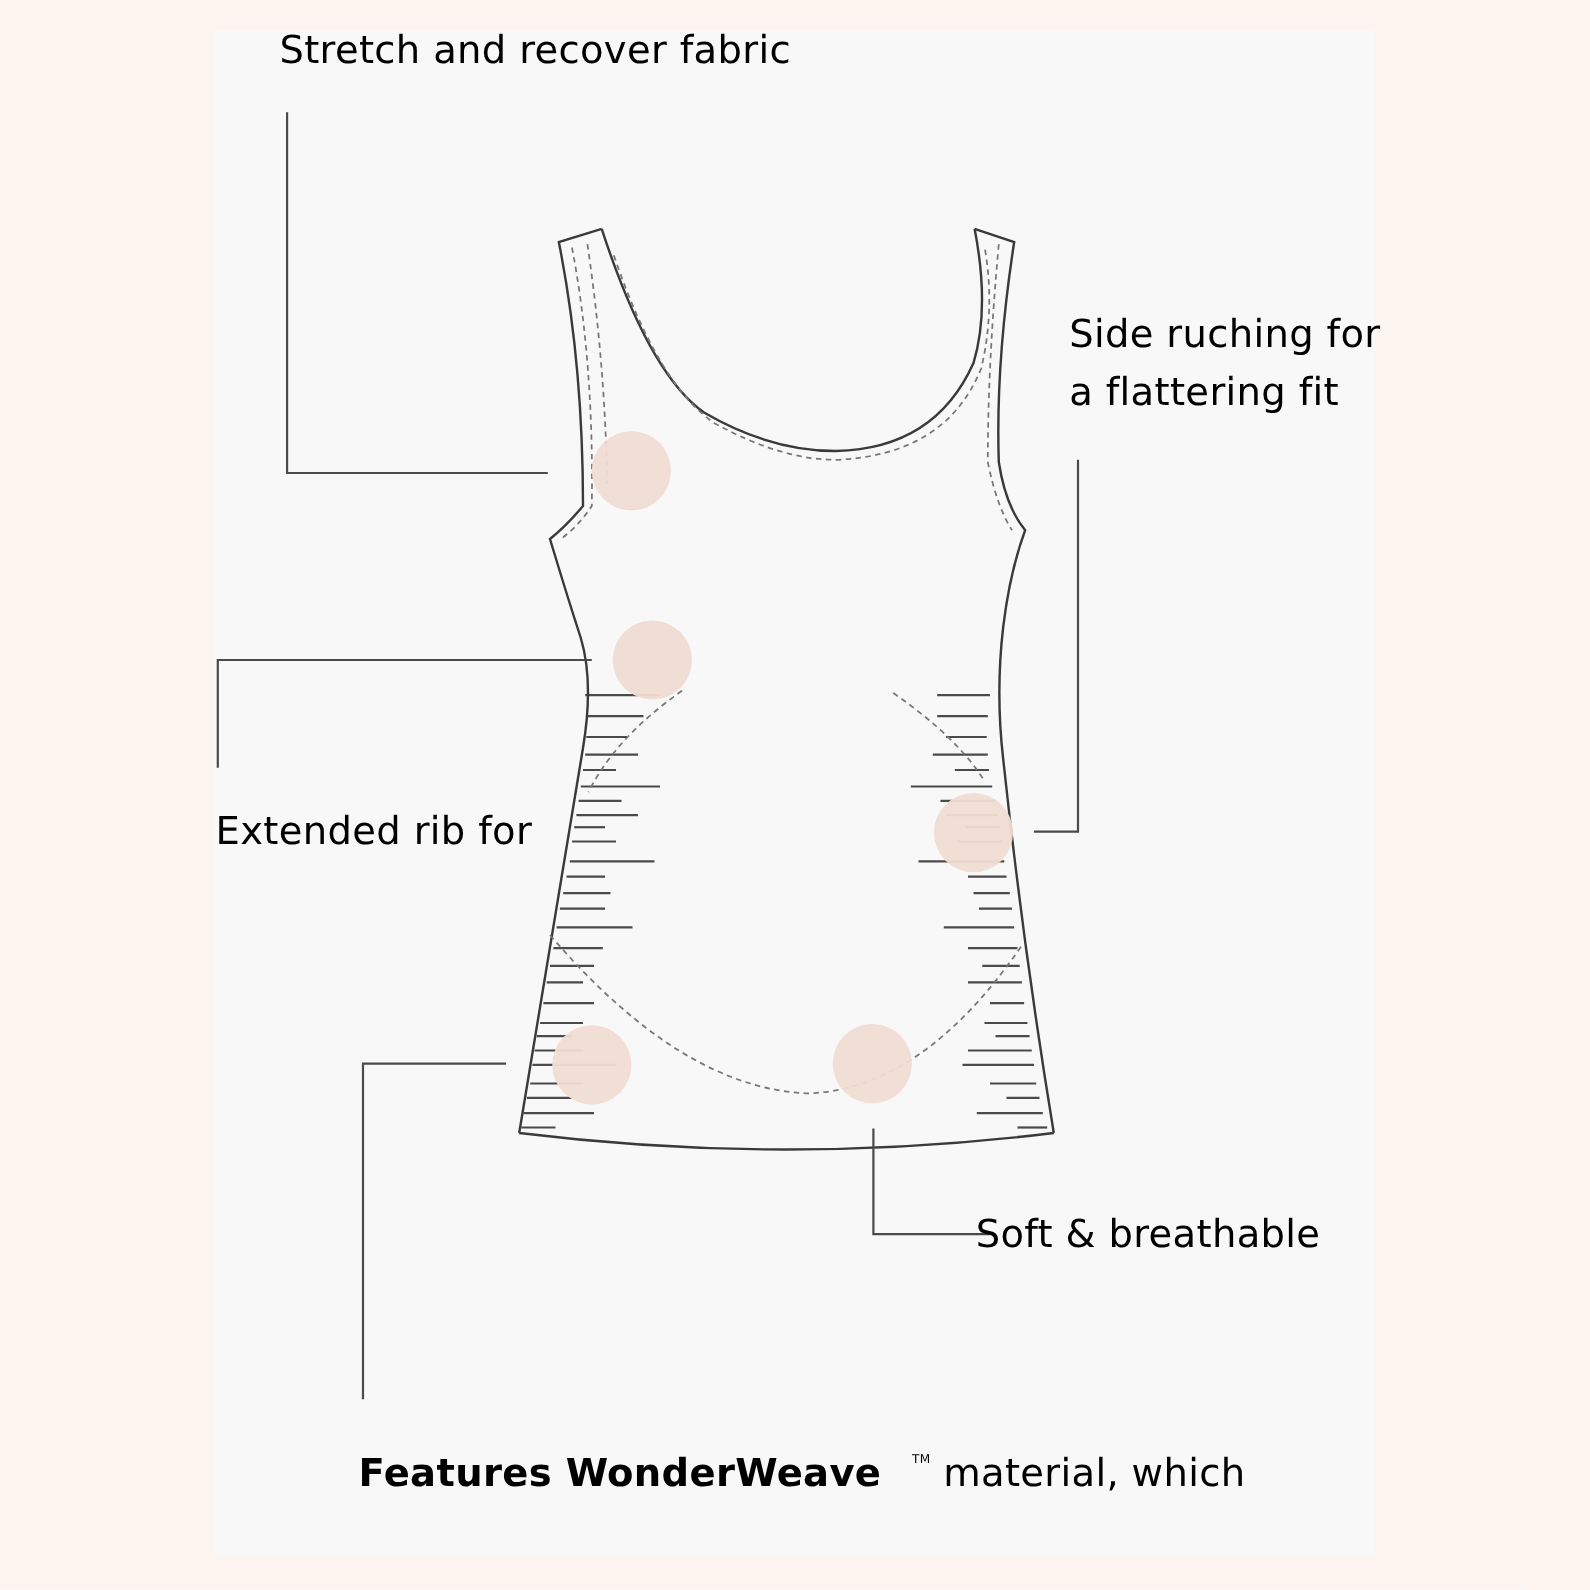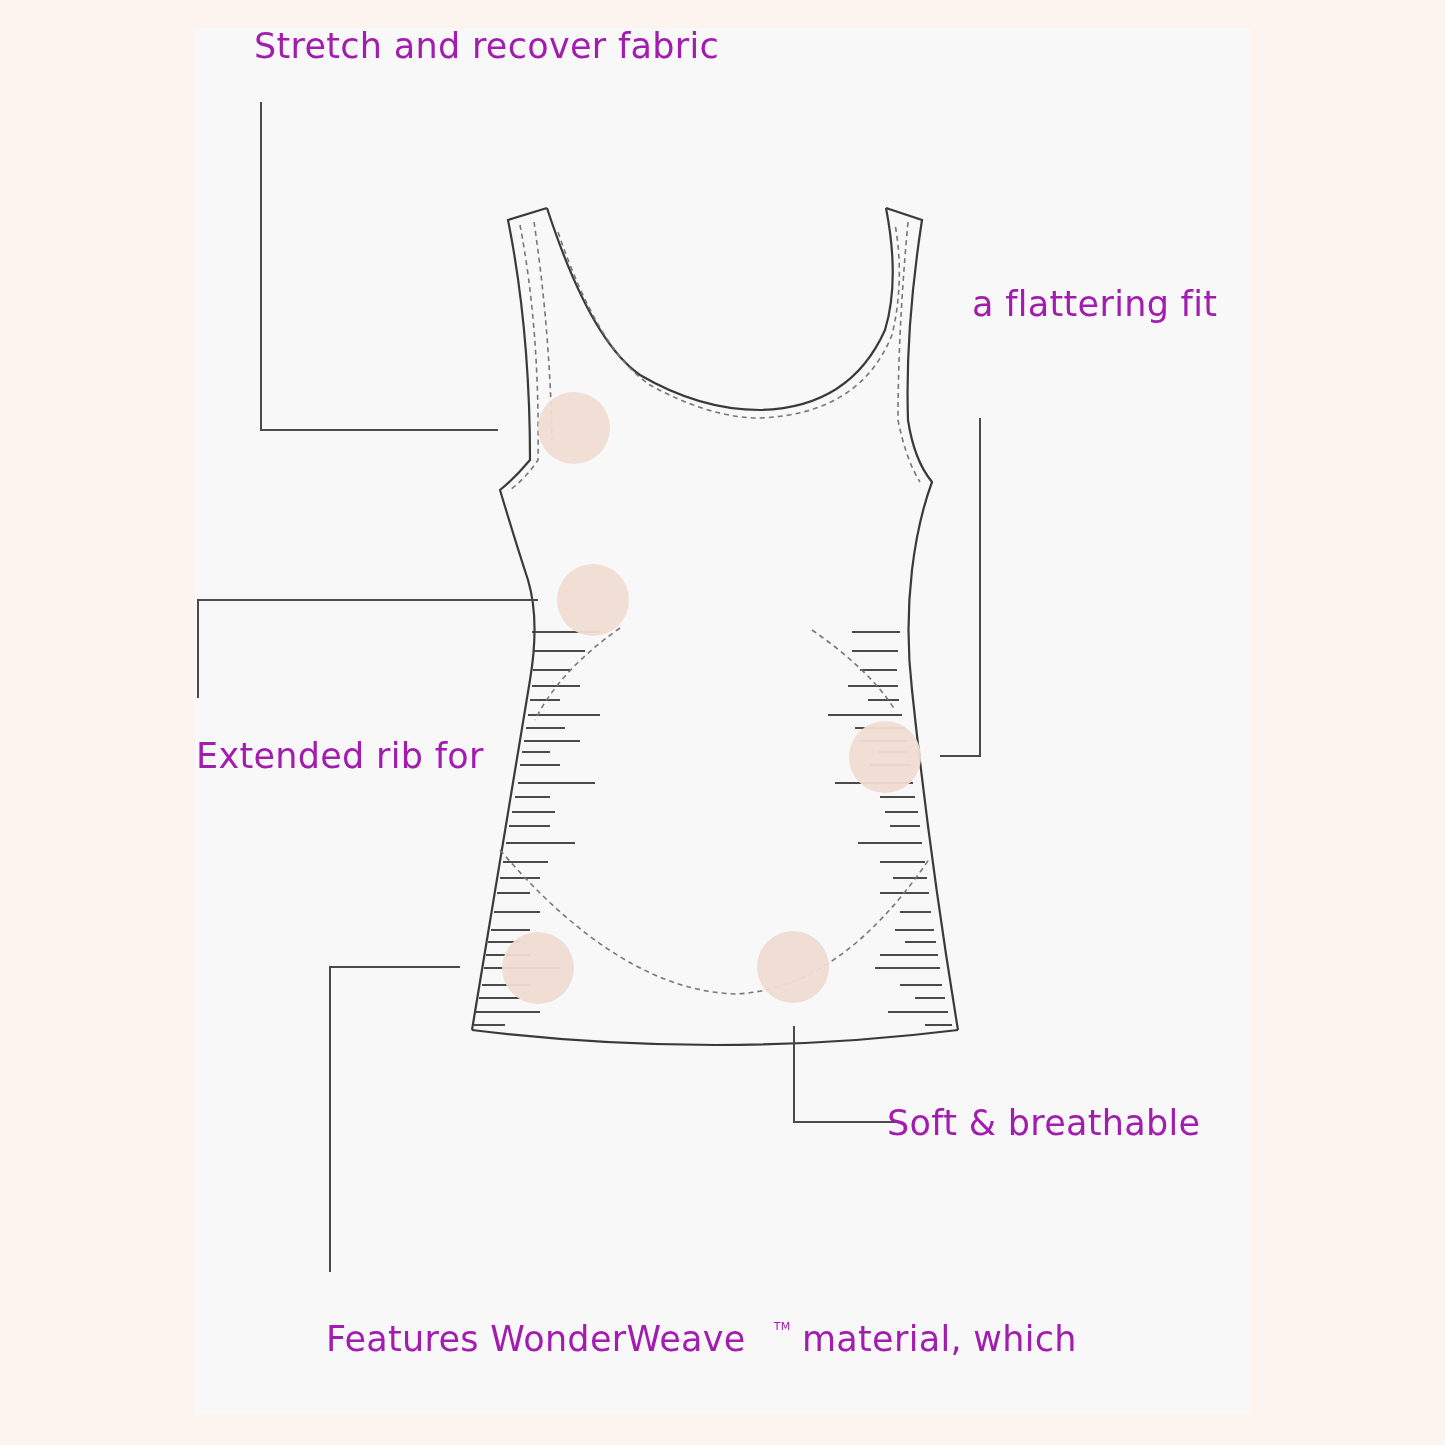--- a/index.html
+++ b/index.html
@@ -1,20 +1,20 @@
 <!DOCTYPE html>
 <html><head>
 <meta charset="utf-8">
 <style>
   html, body { margin:0; padding:0; }
   body { width:1445px; height:1445px; background:#fdf4ef; position:relative; overflow:hidden;
          font-family:"DejaVu Sans", sans-serif; color:#222; }
   .panel { position:absolute; left:195px; top:28px; width:1055px; height:1387px; background:#f8f8f8; }
   svg.diagram { position:absolute; left:0; top:0; width:1445px; height:1445px; }
-  .label { position:absolute; font-size:35px; line-height:53px; color:#a21caf; letter-spacing:0.3px; white-space:nowrap; }
+  .label { position:absolute; font-size:35px; line-height:53px; color:#000000; letter-spacing:0.3px; white-space:nowrap; }
   .label span { display:block; }
   .tm { font-size:11px; vertical-align:super; position:relative; top:-8px;margin-left:28px; }
   #l-stretch { left:254px; top:20px; }
   #l-side { left:972px; top:278px; }
   #l-rib { left:196px; top:730px; }
   #l-soft { left:887px; top:1097px; }
   #l-wonder { left:326px; top:1308px; }
 </style>
 </head>
 <body>
@@ -118,26 +118,27 @@
     <polyline points="794,1026 794,1122 900,1122"></polyline>
     <polyline points="330,1272 330,967 460,967"></polyline>
   </g>
 </svg>
 
 <div class="label" id="l-stretch">
   <span>Stretch and recover fabric</span>
 </div>
 
 <div class="label" id="l-side">
+  <span>Side ruching for</span>
   <span>a flattering fit</span>
 </div>
 
 <div class="label" id="l-rib">
   <span>Extended rib for</span>
 </div>
 
 <div class="label" id="l-soft">
   <span>Soft &amp; breathable</span>
 </div>
 
 <div class="label" id="l-wonder">
-  <span style="display:block"><b style="font-weight:normal">Features WonderWeave</b><sup class="tm">TM</sup><b style="font-weight:normal"> material, which</b></span>
+  <span style="display:block"><b style="font-weight:bold">Features WonderWeave</b><sup class="tm">TM</sup><b style="font-weight:normal"> material, which</b></span>
 </div>
 
 </body></html>

